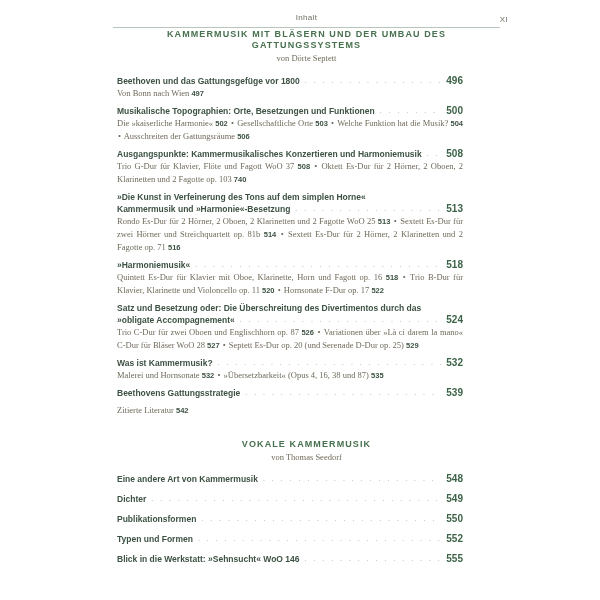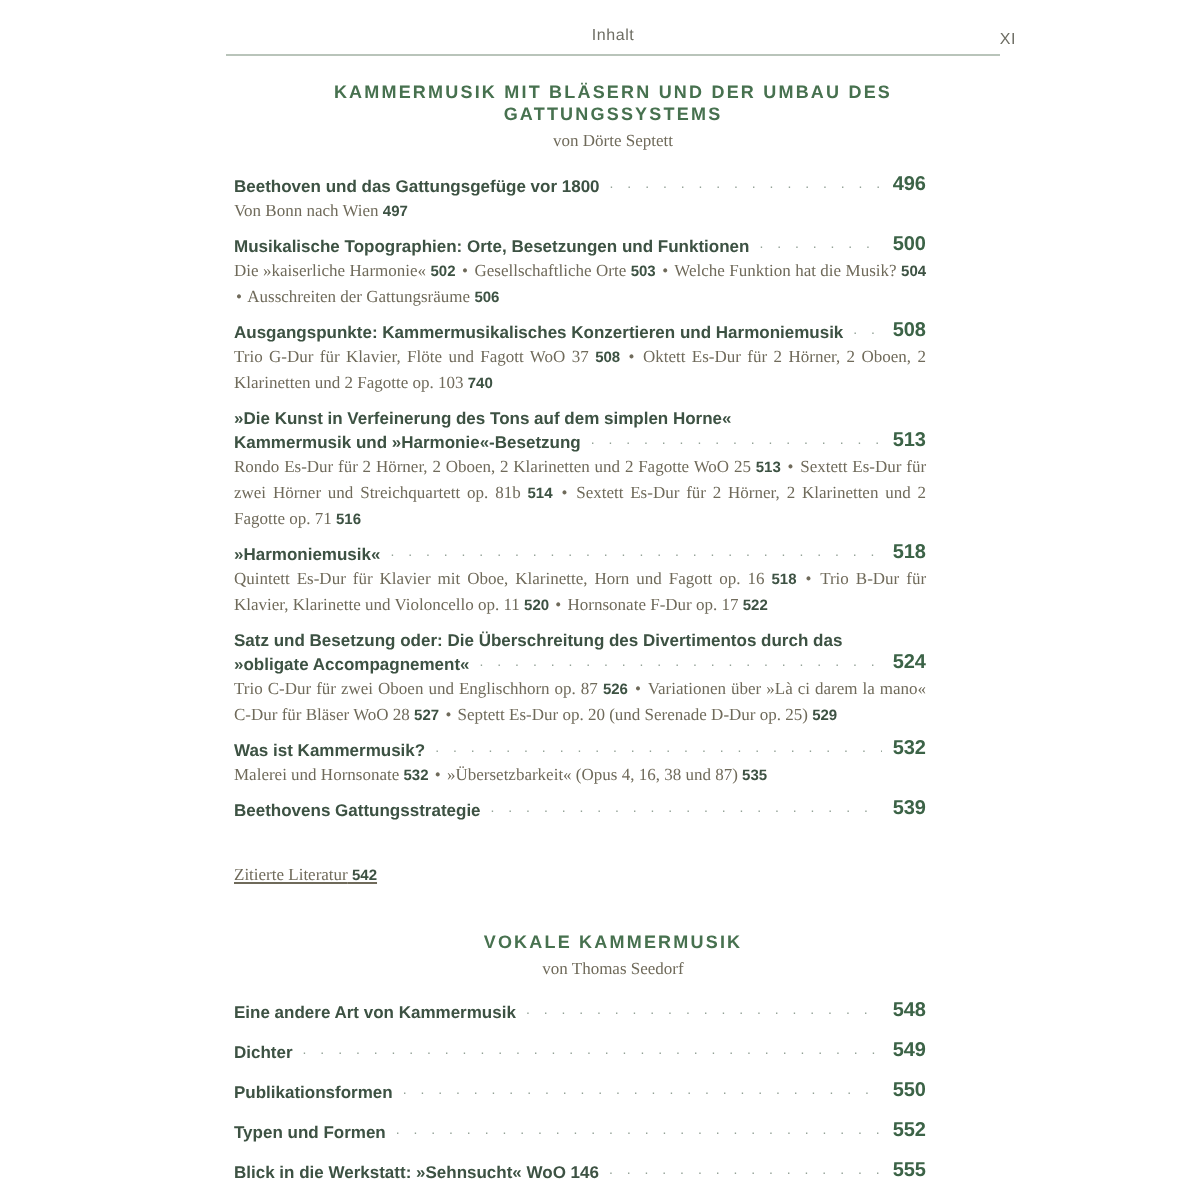--- a/index.html
+++ b/index.html
@@ -9,35 +9,35 @@
     --sub:#6f6a5a;
     --rule:#b9c4ba;
     --headergray:#6e6e64;
   }
   html,body{margin:0;padding:0;background:#ffffff;width:600px;height:600px;overflow:hidden;}
   body{font-family:"Liberation Sans",sans-serif;-webkit-font-smoothing:antialiased;}
   .page{box-sizing:border-box;width:600px;height:436px;padding:13px 100px 0 113px;background:#fff;}
   .header{position:relative;height:11px;font-size:8px;color:var(--headergray);text-align:center;letter-spacing:0.3px;}
   .header .roman{position:absolute;right:-8px;top:2px;}
   .rule{border:0;border-top:1px solid var(--rule);margin:3px 0 0 0;}
-  .section-title{text-align:center;font-weight:bold;font-size:9px;letter-spacing:1.1px;color:var(--accent);margin-top:13px;line-height:11px;}
+  .section-title{text-align:center;font-weight:bold;font-size:9px;letter-spacing:1.1px;color:var(--accent);margin-top:1px;line-height:11px;}
   .byline{text-align:center;font-family:"Liberation Serif",serif;font-size:8.5px;color:var(--sub);margin-top:2px;line-height:11px;}
   .entries{margin:11px 37px 0 4px;}
   .entry{margin-bottom:5px;}
   .t-line{display:flex;align-items:center;font-weight:bold;font-size:8.5px;color:var(--title);line-height:12px;}
   .t-text{white-space:nowrap;}
   .leader{flex:1;overflow:hidden;white-space:nowrap;color:#94a297;font-weight:normal;font-size:7px;letter-spacing:2.5px;margin:0 5px;}
   .pnum{color:var(--pagenum);font-size:10px;}
   .subs{font-family:"Liberation Serif",serif;font-size:8.5px;color:var(--sub);line-height:12px;text-align:justify;}
   .sub-page{font-family:"Liberation Sans",sans-serif;font-weight:bold;font-size:7.5px;color:var(--title);}
   .sep{margin:0 1px;color:var(--sub);}
   .section + .section{margin-top:22px;}
   .section + .section .entries{margin-top:10px;}
   .section + .section .entry{margin-bottom:8px;}
-  .section:first-of-type .entry:last-child .subs{margin-top:20px;text-decoration:underline;}
+  .section:first-of-type .entry:last-child .subs{margin-top:5px;}
 </style>
 </head>
 <body>
 
 <div class="page">
   <div class="header">
     <span>Inhalt</span>
     <span class="roman">XI</span>
   </div>
   <hr class="rule">

